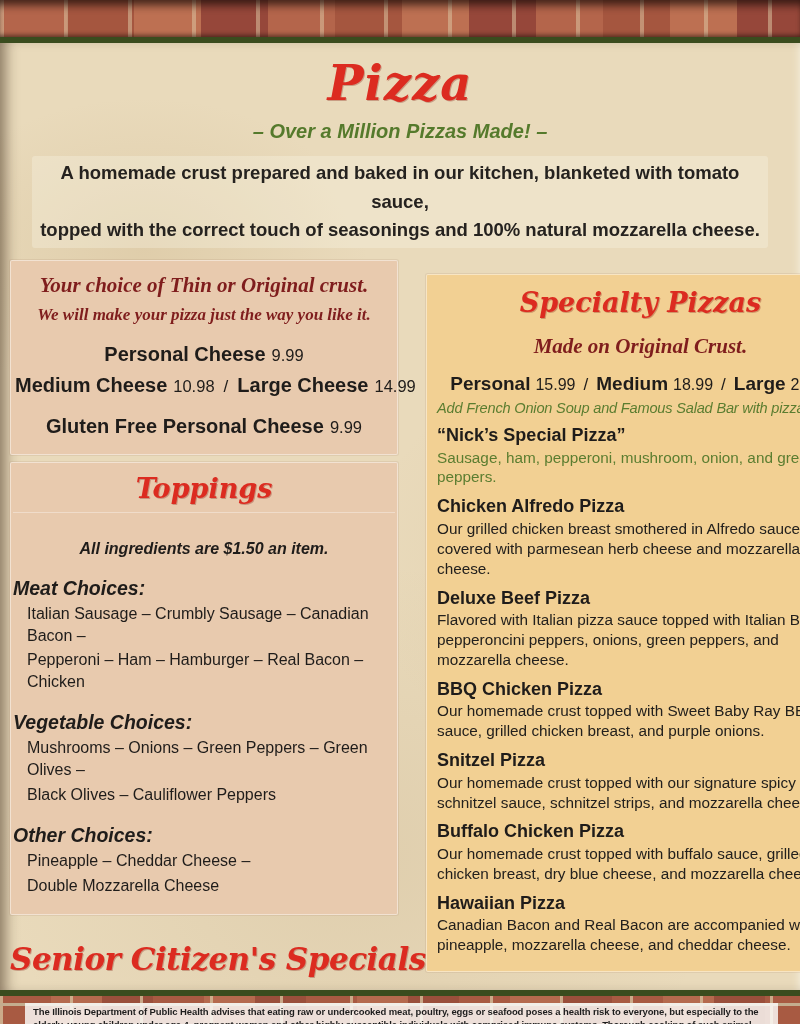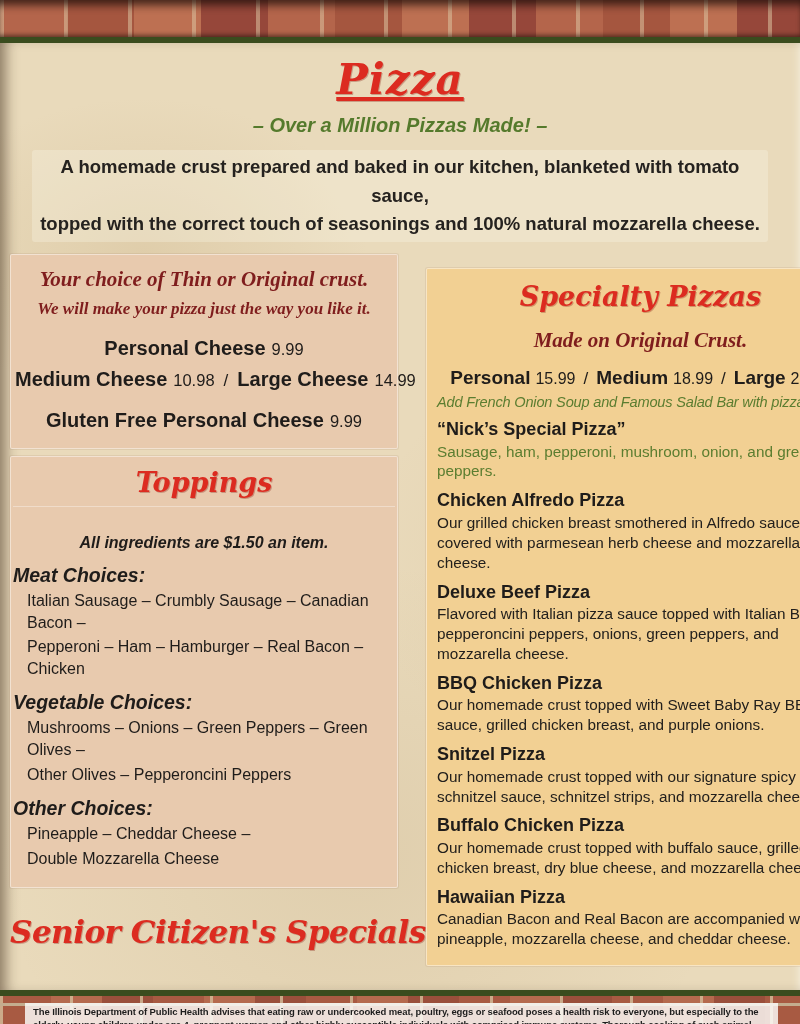--- a/index.html
+++ b/index.html
@@ -42,21 +42,21 @@
   }
   
   .script-red {
     font-family:"DejaVu Serif", serif; font-style:italic; font-weight:bold;
     color:#dc2b20; text-shadow:1px 1px 0 rgba(130,15,8,0.30);
   }
   .serif-green { font-family:"Liberation Serif", serif; font-style:italic; font-weight:bold; color:#7f1d1d; }
   .sans-green-b { font-style:italic; font-weight:bold; color:#557a2c; }
   .sans-green { font-style:italic; color:#5b7d30; }
   
-  .menu-title { text-align:center; font-size:42px; line-height:1; margin-top:16px; letter-spacing:1px;text-decoration:underline; }
+  .menu-title { text-align:center; font-size:48px; line-height:1; margin-top:16px; letter-spacing:1px; }
   .tagline { text-align:center; font-size:20px; margin-top:13px; }
   .intro {
     width:724px; margin:13px auto 0; text-align:center;
     font-weight:bold; font-size:18.5px; line-height:1.55; color:#25221f;
     background:rgba(255,255,243,0.26); padding:3px 6px; border-radius:3px;
   }
   
   .cols { display:flex; padding:0 10px; margin-top:12px; align-items:flex-start; }
   .col-left { width:388px; flex:none; }
   .col-right { flex:1; margin-left:8px; }
@@ -70,21 +70,21 @@
   .crust-sub { text-align:center; font-size:17px; margin-top:7px; }
   .menu-line { text-align:center; white-space:nowrap; }
   .mt-lg { margin-top:18px; } .mt-sm { margin-top:8px; }
   .item-name { font-weight:bold; font-size:20px; }
   .item-price { font-size:16.5px; margin-left:6px; }
   .slash { font-size:17px; margin:0 9px; }
   
   .toppings-box { margin-top:7px; padding:10px 2px 18px; }
   .toppings-title { text-align:center; font-size:27px; border-bottom:1px solid rgba(255,255,255,0.35); padding-bottom:8px; }
   .toppings-note { text-align:center; font-weight:bold; font-style:italic; font-size:16px; margin-top:27px; }
-  .group-heading { font-weight:bold; font-style:italic; font-size:19.5px; margin-top:12px; }
+  .group-heading { font-weight:bold; font-style:italic; font-size:19.5px; margin-top:19px; }
   .group-line { font-size:16px; margin-left:14px; margin-top:3px; line-height:1.35; }
   
   .senior { margin-top:26px; text-align:center; }
   .senior-title { font-size:31px; white-space:nowrap; letter-spacing:-0.5px; }
   
   .spec-box { margin-left:20px; margin-top:14px; padding:12px 10px 16px; background:#f2d093; }
   .spec-title { text-align:center; font-size:27px; }
   .spec-sub { text-align:center; font-size:21px; margin-top:16px; }
   .spec-sizes { text-align:center; margin-top:14px; white-space:nowrap; }
   .spec-sizes .item-name { font-size:19px; }
@@ -143,21 +143,21 @@
           <div class="toppings-note">All ingredients are $1.50 an item.</div>
 
           <div>
             <div class="group-heading">Meat Choices:</div>
             <div class="group-line">Italian Sausage – Crumbly Sausage – Canadian Bacon –</div>
             <div class="group-line">Pepperoni – Ham – Hamburger – Real Bacon – Chicken</div>
           </div>
           <div>
             <div class="group-heading">Vegetable Choices:</div>
             <div class="group-line">Mushrooms – Onions – Green Peppers – Green Olives –</div>
-            <div class="group-line">Other Olives – Pepperoncini Peppers</div>
+            <div class="group-line">Black Olives – Cauliflower Peppers</div>
           </div>
           <div>
             <div class="group-heading">Other Choices:</div>
             <div class="group-line">Pineapple – Cheddar Cheese –</div>
             <div class="group-line">Double Mozzarella Cheese</div>
           </div>
         </div>
 
         <div class="senior">
           <div class="senior-title script-red">Senior Citizen's Specials</div>

